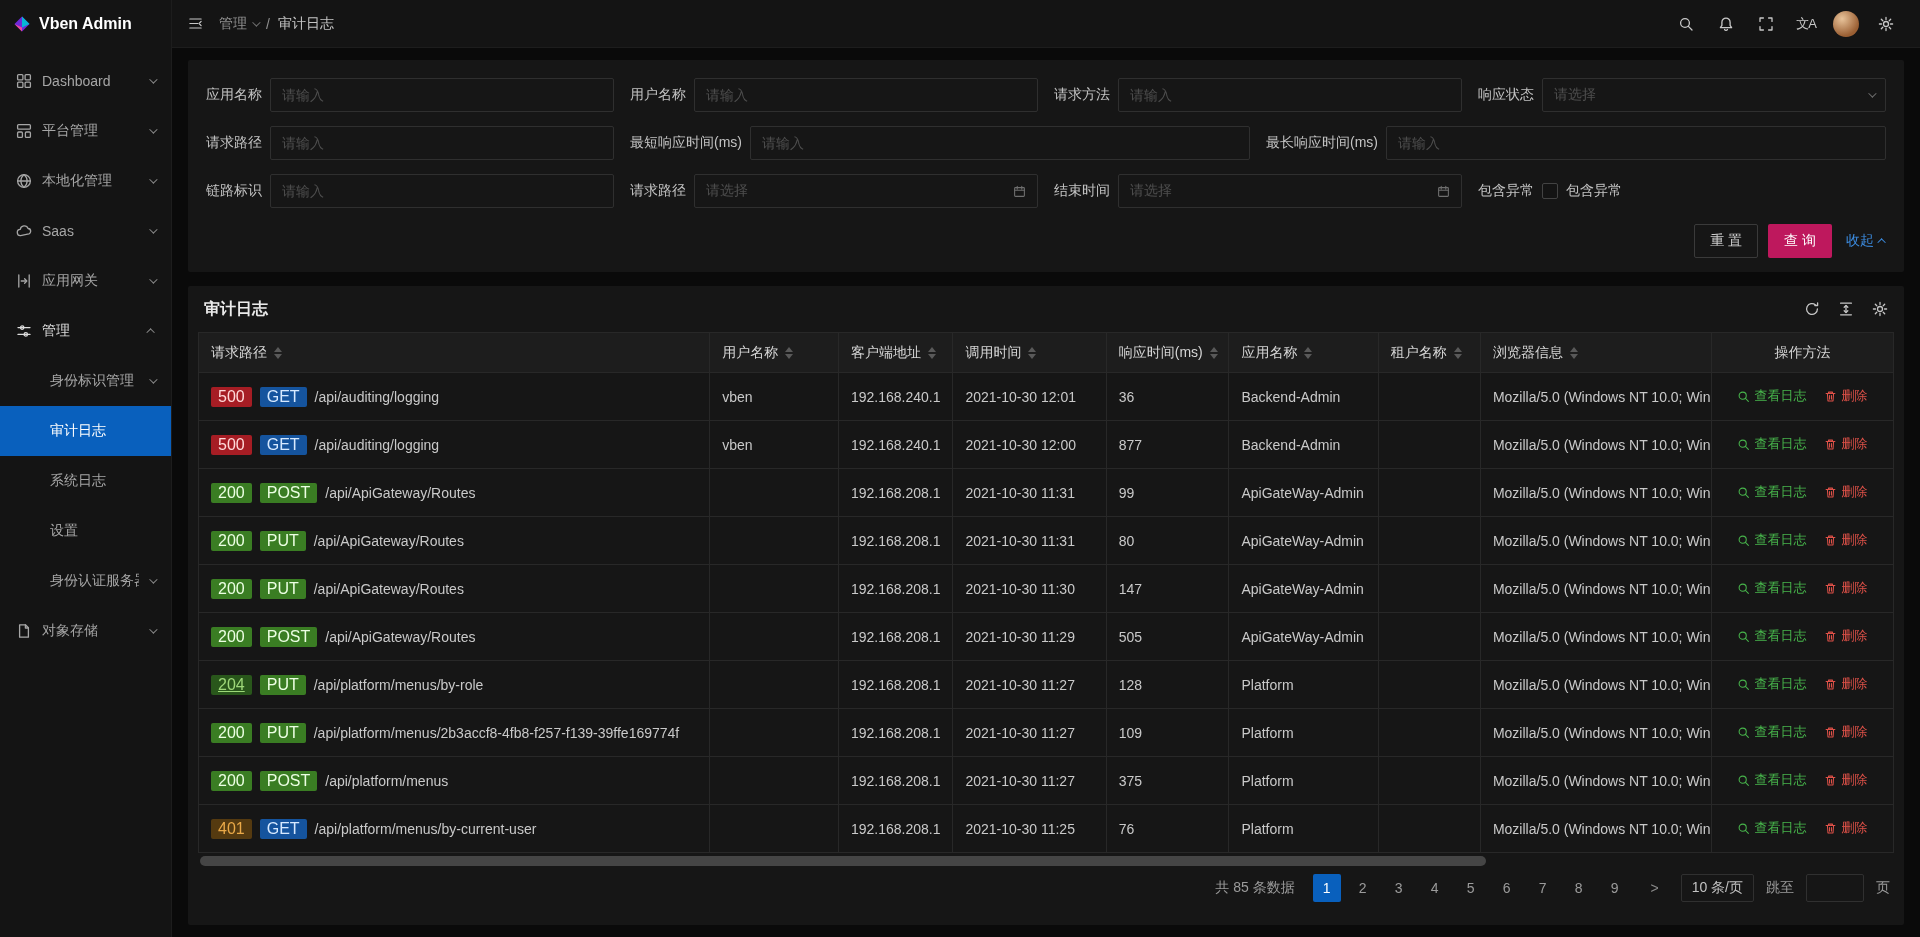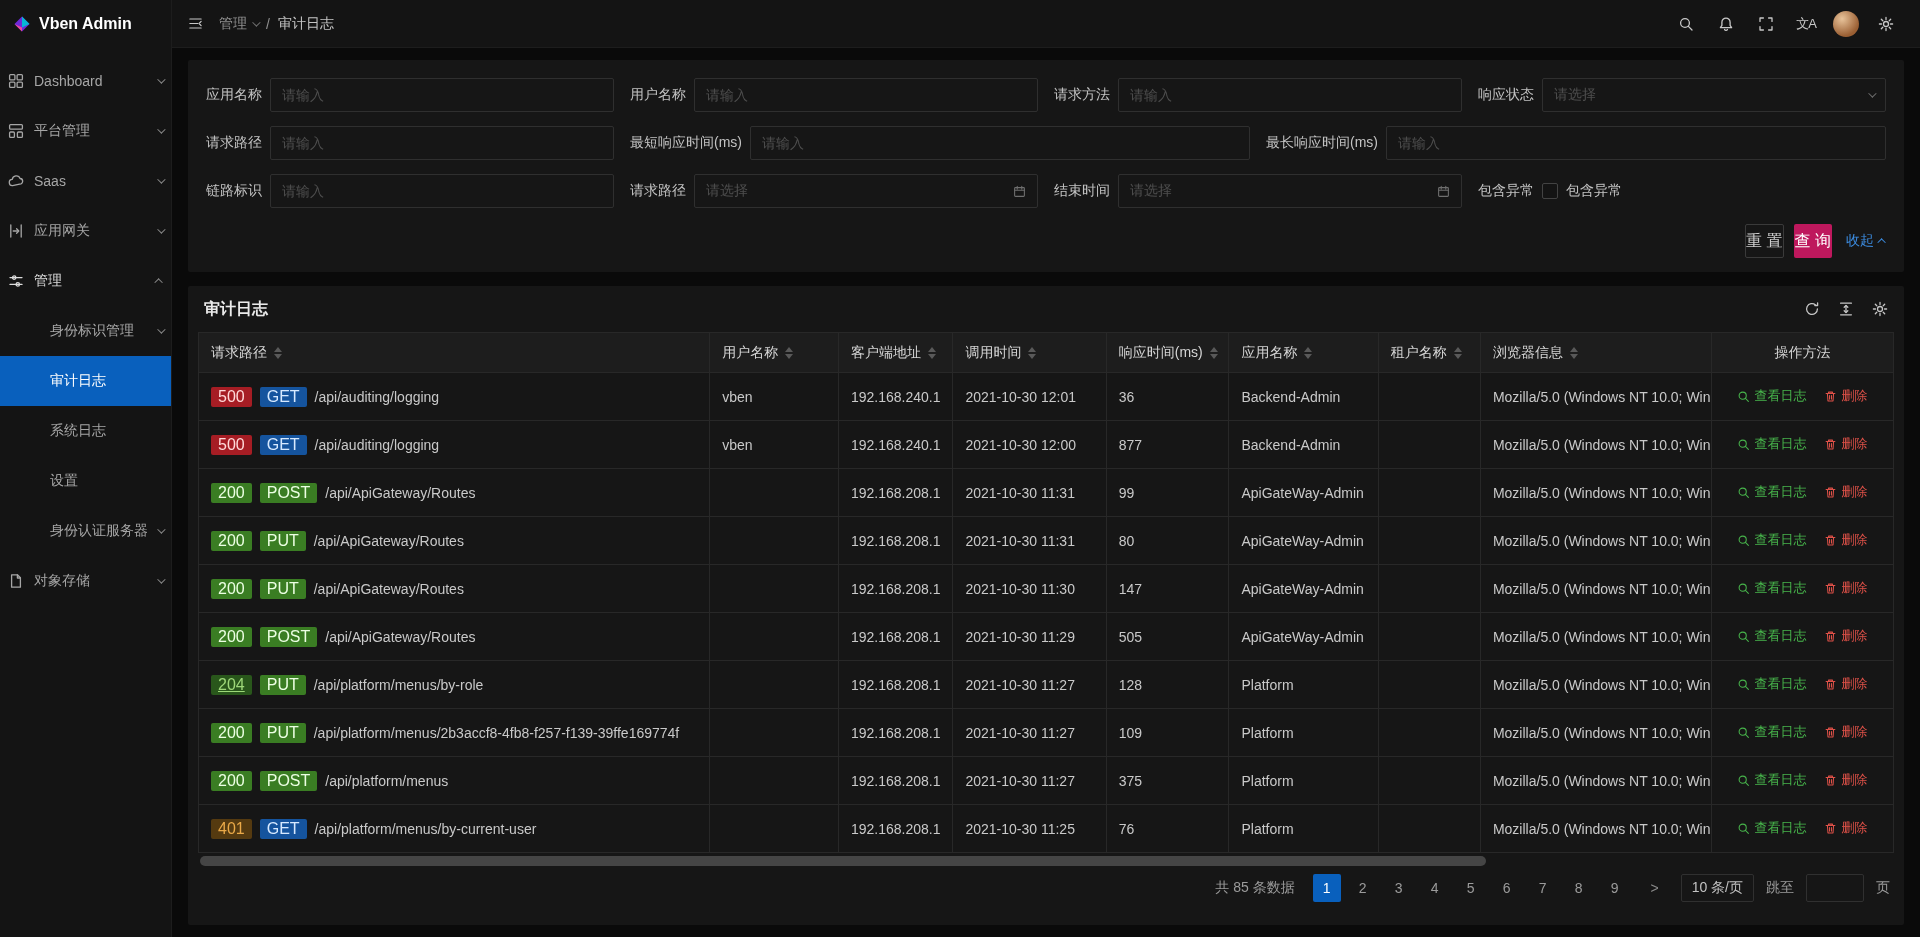--- a/index.html
+++ b/index.html
@@ -5,21 +5,21 @@
   *{box-sizing:border-box;margin:0;padding:0}
   html,body{width:1920px;height:937px;overflow:hidden}
   body{background:#0a0a0a;font-family:"Liberation Sans","DejaVu Sans",sans-serif;font-size:14px;color:#d2d2d2}
   .app{display:flex;width:100%;height:100%}
 
   
   .sidebar{width:172px;flex:none;background:#141414;border-right:1px solid #1d1d1d;display:flex;flex-direction:column}
   .logo{height:48px;display:flex;align-items:center;gap:9px;padding:0 14px;cursor:pointer}
   .logo-text{color:#fff;font-weight:bold;font-size:16px;white-space:nowrap}
   .menu{flex:1;overflow:hidden;padding-top:8px}
-  .menu-item{height:50px;display:flex;align-items:center;gap:10px;padding:0 8px;color:#a6a6a6;cursor:pointer;white-space:nowrap}
+  .menu-item{height:50px;display:flex;align-items:center;gap:10px;padding:0 16px;color:#a6a6a6;cursor:pointer;white-space:nowrap}
   .menu-item .menu-label{flex:1;overflow:hidden}
   .menu-item.sub{padding-left:50px}
   .menu-item.expanded{color:#dcdcdc}
   .menu-item.active{background:#0960bd;color:#fff}
   .menu-item .chev{margin-left:auto;color:#8a8a8a}
 
   
   .main{flex:1;display:flex;flex-direction:column;min-width:0}
   .topbar{height:48px;flex:none;background:#141414;border-bottom:1px solid #1d1d1d;display:flex;align-items:center;padding:0 16px;gap:16px}
   .crumb{display:flex;align-items:center;gap:8px;color:#8f8f8f}
@@ -40,21 +40,21 @@
   .f-group{display:flex;align-items:center;padding:0 8px}
   .w4{width:25%}.w38{width:37.5%}
   .f-label{flex:none;margin-right:8px;color:#c3c3c3;white-space:nowrap}
   .f-input,.f-select,.f-date{flex:1;height:34px;background:transparent;border:1px solid #2f2f2f;border-radius:2px;color:#d2d2d2;padding:0 11px;font-size:14px;outline:none;min-width:0}
   .f-input::placeholder{color:#4e4e4e}
   .f-select,.f-date{display:flex;align-items:center;justify-content:space-between;gap:8px;cursor:pointer}
   .ph{color:#4e4e4e;overflow:hidden;white-space:nowrap}
   .checkbox{width:16px;height:16px;flex:none;border:1px solid #434343;border-radius:2px;background:#141414;cursor:pointer}
   .cb-label{margin-left:8px;color:#c3c3c3}
   .f-actions{display:flex;align-items:center;justify-content:flex-end;gap:10px;padding:2px 8px 0}
-  .btn{height:34px;padding:0 0;border-radius:2px;font-size:16px;cursor:pointer;border:1px solid transparent}
+  .btn{height:34px;padding:0 15px;border-radius:2px;font-size:14px;cursor:pointer;border:1px solid transparent}
   .btn.default{background:transparent;border-color:#3a3a3a;color:#cfcfcf}
   .btn.primary{background:#be185d;color:#fff}
   .collapse-link{display:inline-flex;align-items:center;gap:6px;color:#3c8ce0;cursor:pointer;margin-left:4px}
 
   
   .table-panel{flex:1;padding:0 10px 6px;display:flex;flex-direction:column;overflow:hidden}
   .table-head{height:46px;flex:none;display:flex;align-items:center;justify-content:space-between;padding:0 6px}
   .table-title{font-size:16px;font-weight:bold;color:#eaeaea}
   .toolbar{display:flex;align-items:center;gap:18px;color:#c6c6c6}
   .toolbar .icon{cursor:pointer}
@@ -128,20 +128,32 @@
         </div>
         <div class="menu-item">
           <span class="icon">
             <svg viewBox="0 0 16 16" fill="none" stroke="currentColor" stroke-width="1.3" stroke-linecap="round" stroke-linejoin="round">
               <rect x="1.6" y="1.6" width="12.8" height="4.6" rx="1"></rect>
               <rect x="1.6" y="9" width="4.8" height="5.4" rx="1"></rect>
               <rect x="9.4" y="9" width="5" height="5.4" rx="1"></rect>
             </svg>
           </span>
           <span class="menu-label">平台管理</span>
+          <span class="chev down"></span>
+        </div>
+        <div class="menu-item">
+          <span class="icon">
+            <svg viewBox="0 0 16 16" fill="none" stroke="currentColor" stroke-width="1.3" stroke-linecap="round" stroke-linejoin="round">
+              <circle cx="8" cy="8" r="6.4"></circle>
+              <path d="M1.6 8h12.8"></path>
+              <path d="M8 1.6c-4.2 3.8-4.2 9 0 12.8"></path>
+              <path d="M8 1.6c4.2 3.8 4.2 9 0 12.8"></path>
+            </svg>
+          </span>
+          <span class="menu-label">本地化管理</span>
           <span class="chev down"></span>
         </div>
         <div class="menu-item">
           <span class="icon">
             <svg viewBox="0 0 16 16" fill="none" stroke="currentColor" stroke-width="1.3" stroke-linecap="round" stroke-linejoin="round">
               <path d="M4.6 12.6a3.1 3.1 0 0 1-.4-6.2 4.1 4.1 0 0 1 7.9-.9 2.8 2.8 0 0 1-.5 5.6z"></path>
             </svg>
           </span>
           <span class="menu-label">Saas</span>
           <span class="chev down"></span>

